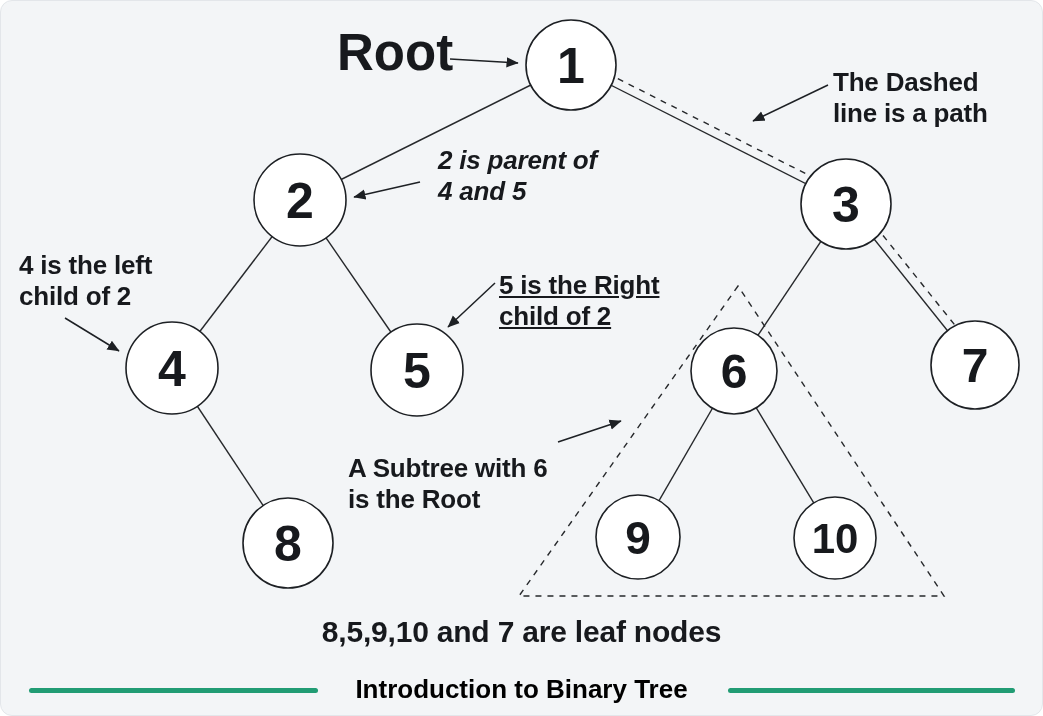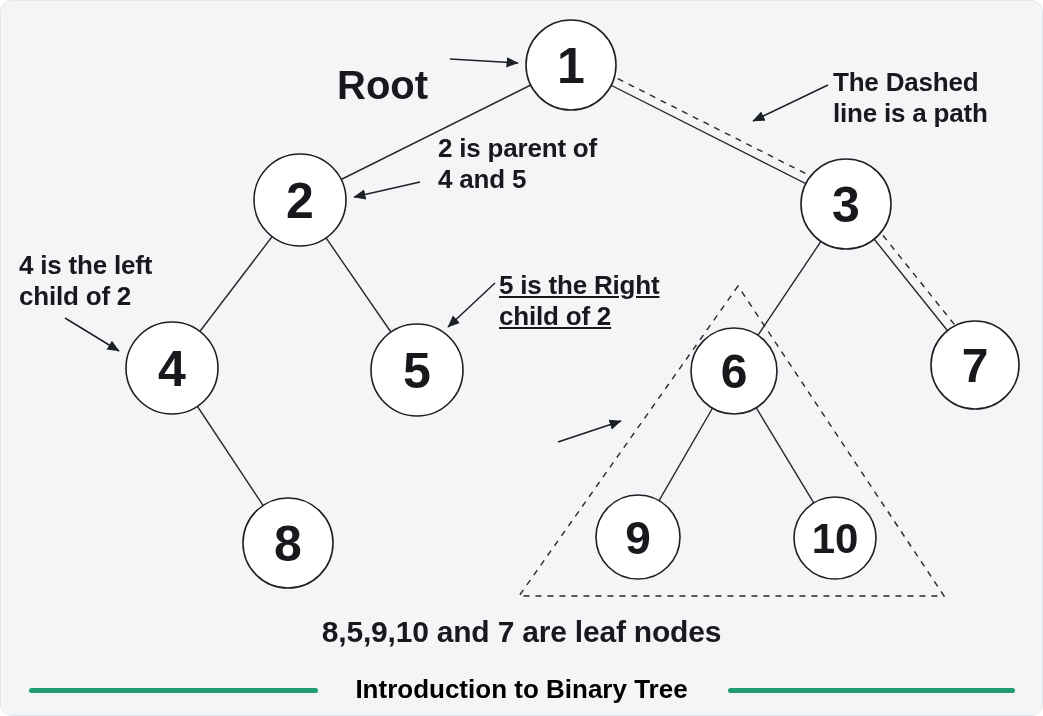--- a/index.html
+++ b/index.html
@@ -20,28 +20,27 @@
     position: absolute;
     font-size: 26px;
     font-weight: 600;
     line-height: 31px;
     white-space: pre-line;
     letter-spacing: -0.2px;
     color: #17191d;
   }
   .root-label {
     left: 336px; top: 30px;
-    font-size: 40px;
+    font-size: 51px;
     font-weight: 700;
     line-height: 44px;
     letter-spacing: 0;
-    margin-top: 32px;
   }
   .dashed-note  { left: 832px; top: 66px;  }
-  .parent-note  { left: 437px; top: 132px; }
+  .parent-note  { left: 437px; top: 144px; font-style: italic; }
   .left-child-note  { left: 18px;  top: 249px; }
   .right-child-note { left: 498px; top: 269px; text-decoration: underline; }
   .subtree-note { left: 347px; top: 452px; }
   .leaf-note {
     left: 0; top: 613px; width: 100%;
     text-align: center;
     font-size: 30px;
     line-height: 36px;
   }
   .footer-title {
@@ -154,19 +153,21 @@
 
   <div class="ann root-label">Root</div>
   <div class="ann dashed-note">The Dashed
 line is a path</div>
   <div class="ann parent-note">2 is parent of
 4 and 5</div>
   <div class="ann left-child-note">4 is the left
 child of 2</div>
   <div class="ann right-child-note">5 is the Right
 child of 2</div>
+  <div class="ann subtree-note">A Subtree with 6
+is the Root</div>
   <div class="ann leaf-note">8,5,9,10 and 7 are leaf nodes</div>
 
   <div class="footer-rule left"></div>
   <div class="footer-title">Introduction to Binary Tree</div>
   <div class="footer-rule right"></div>
 
 </div>
 
 </body></html>

